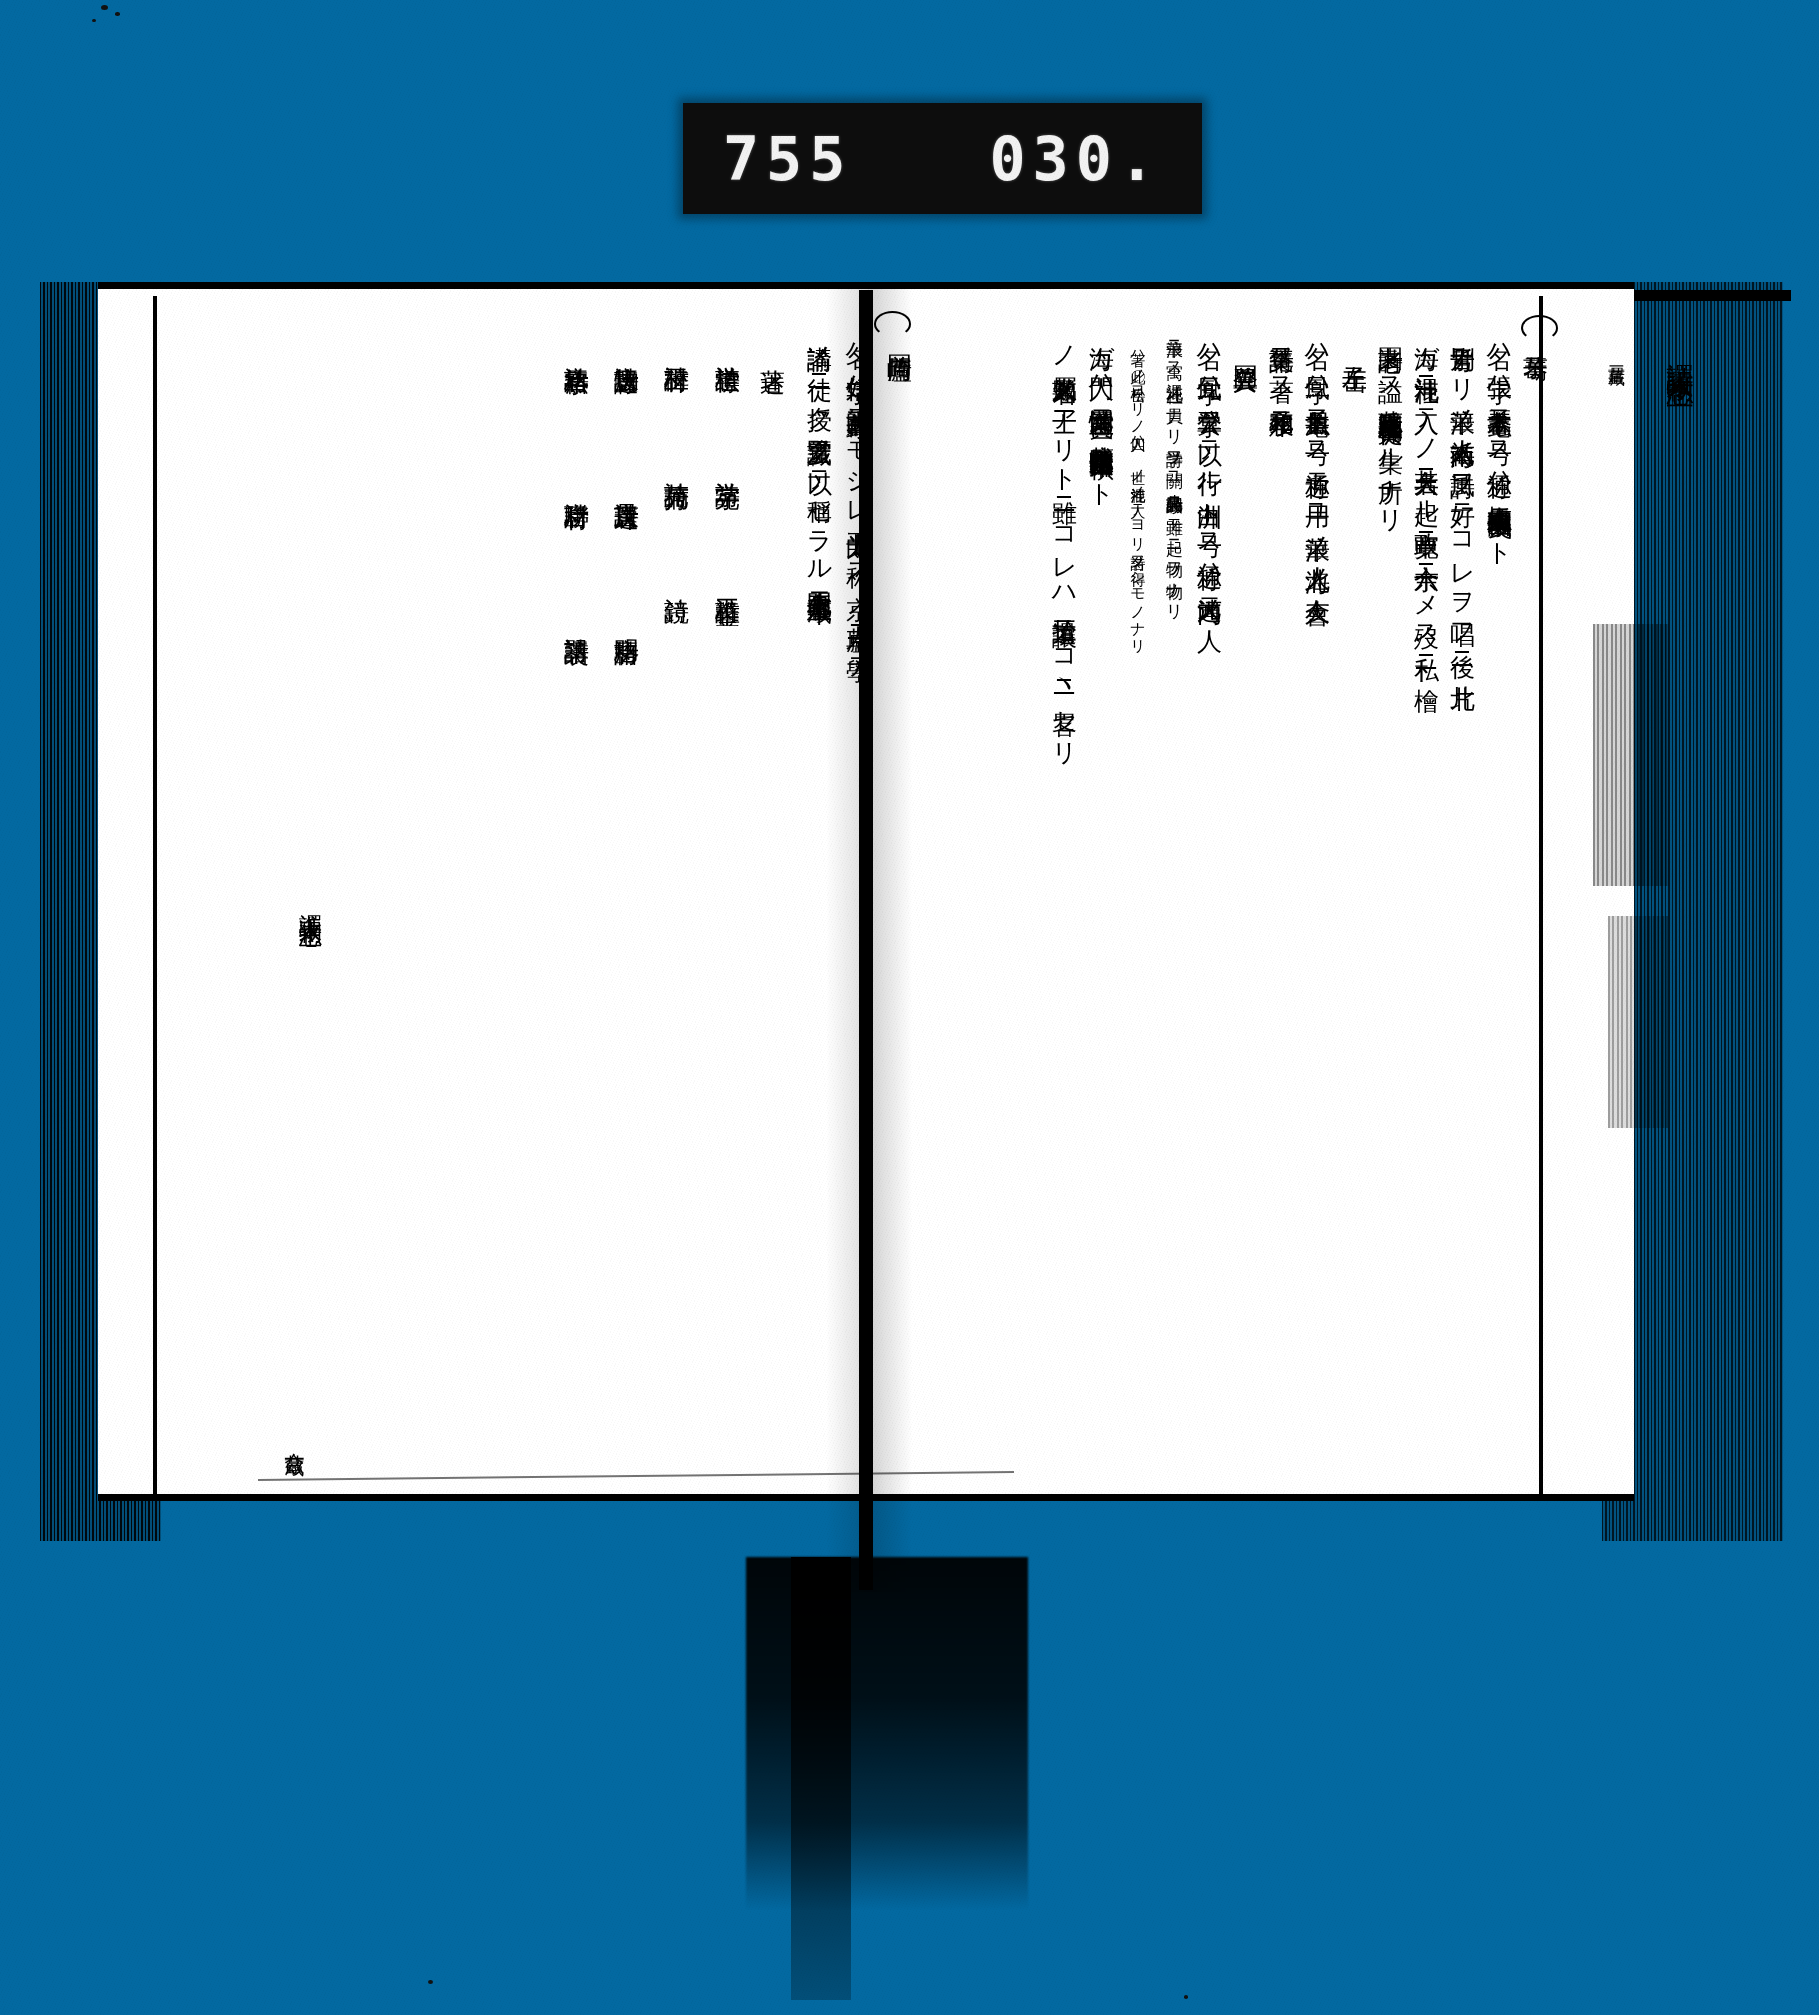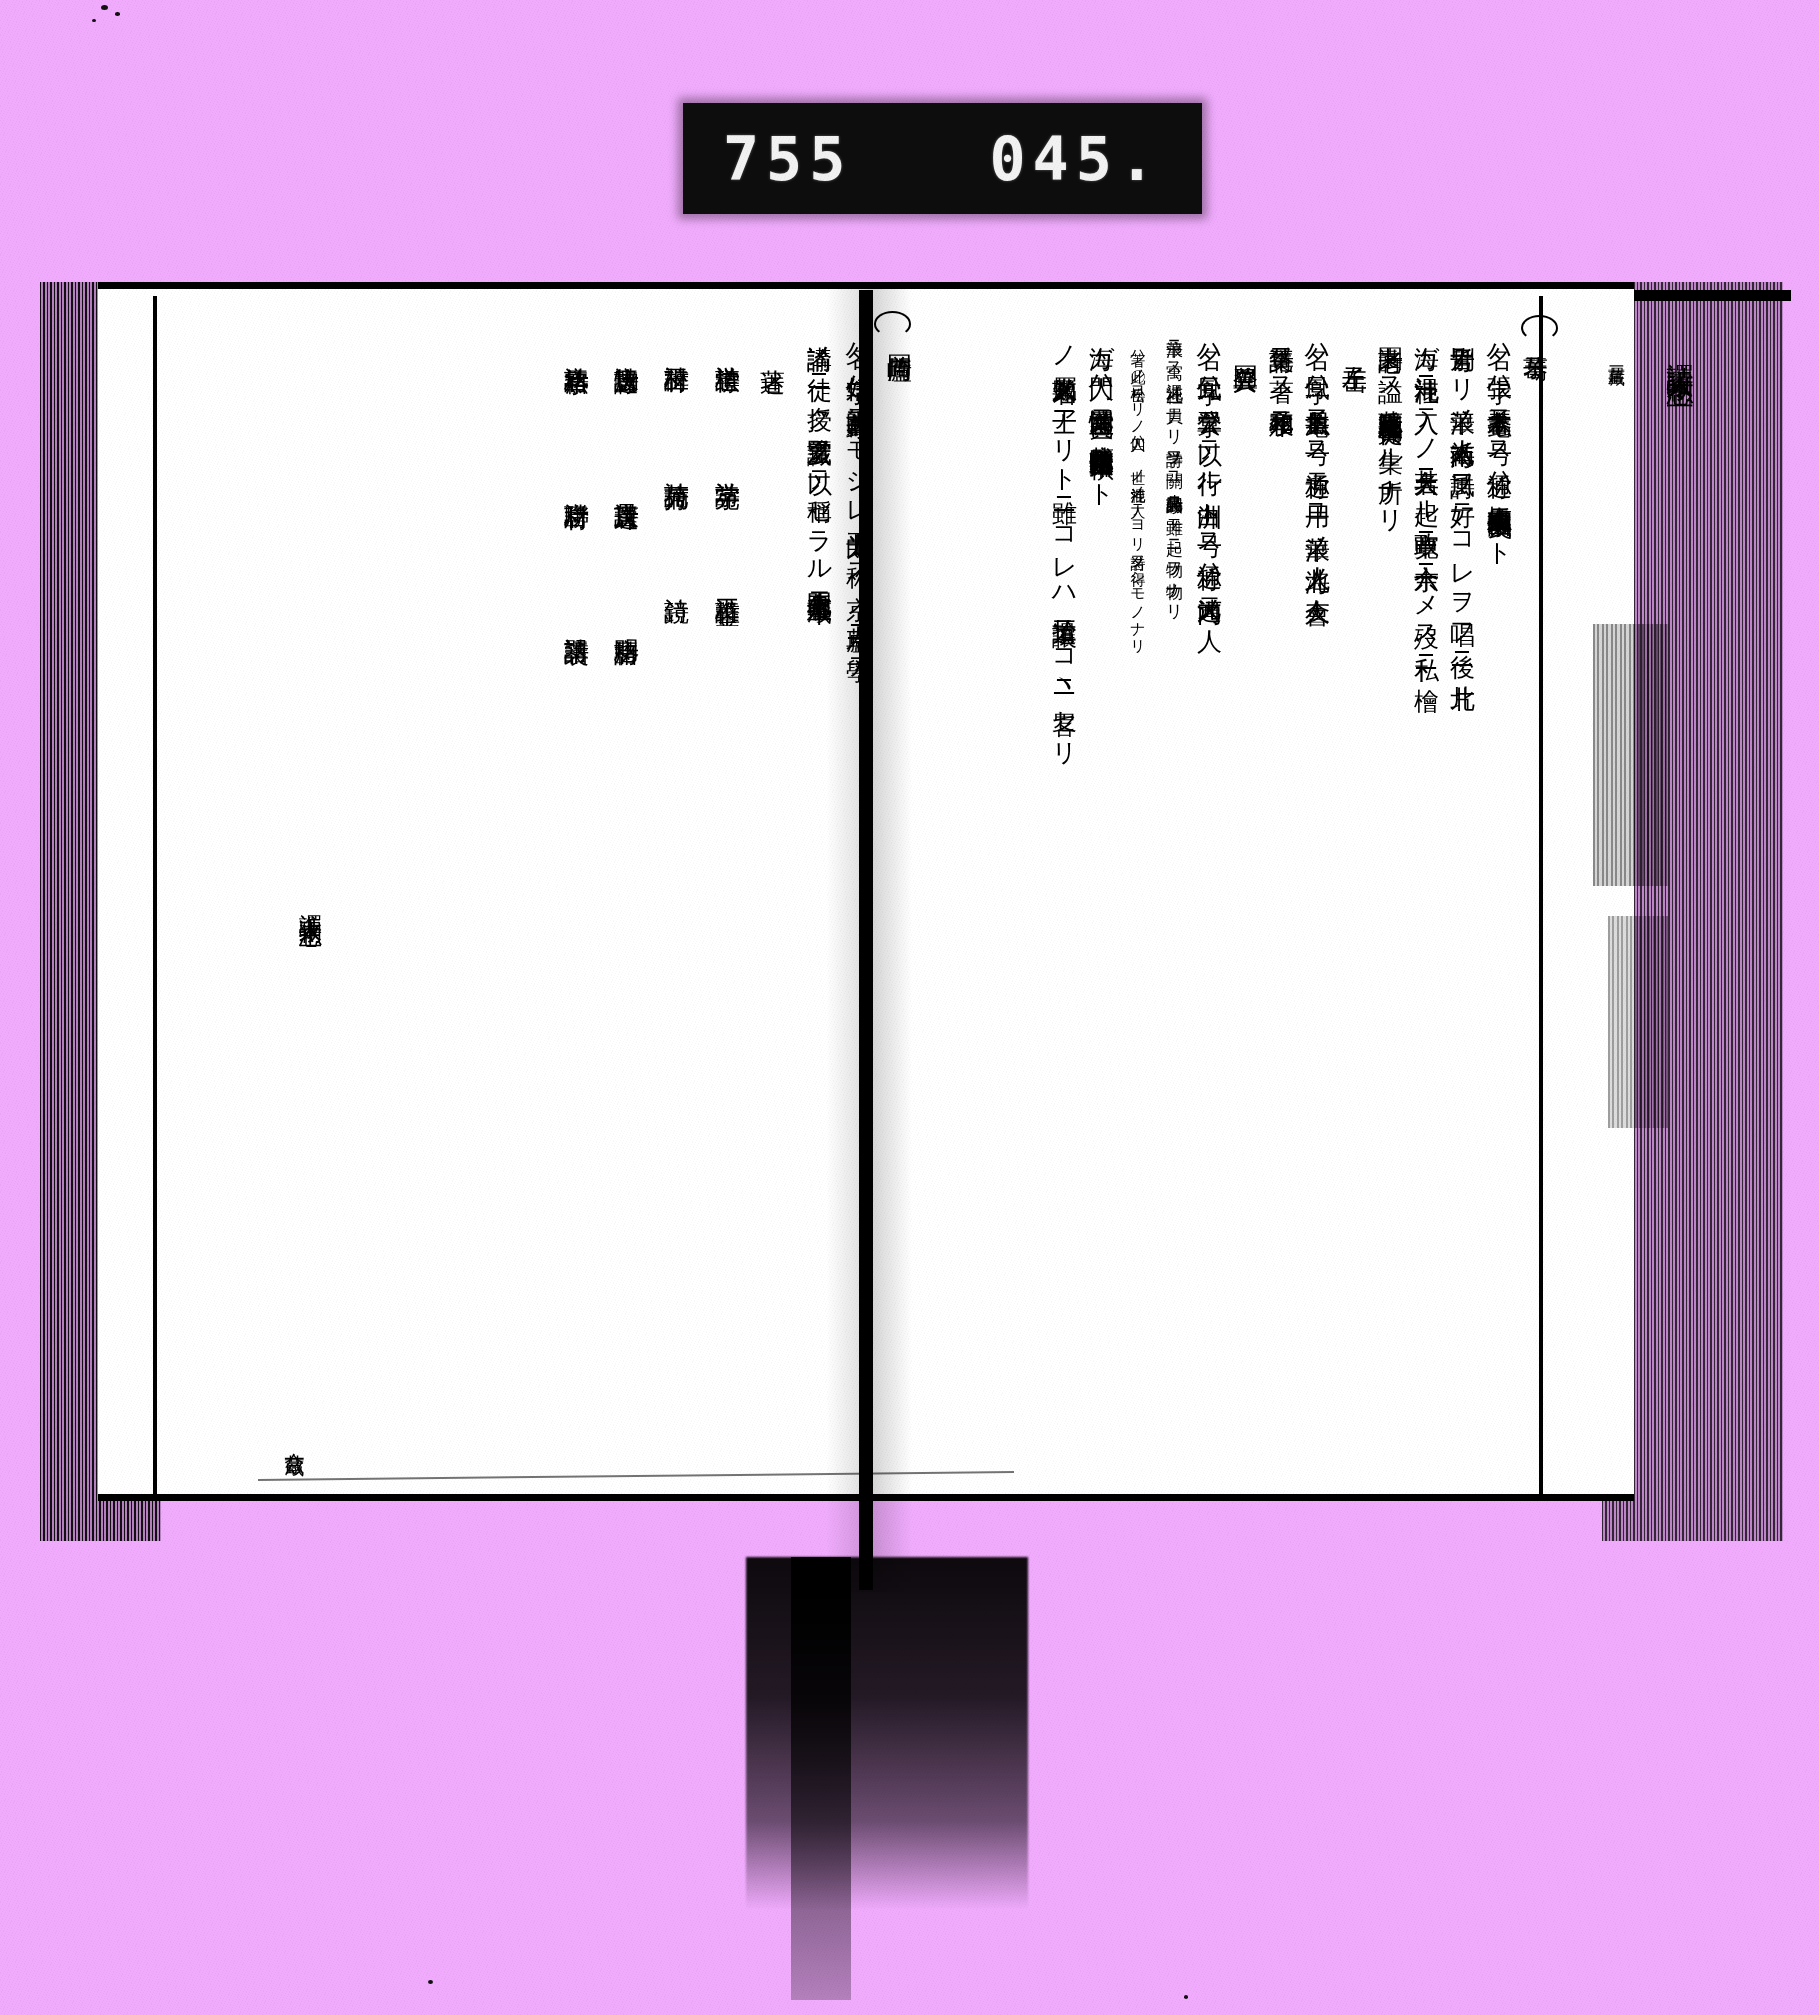--- a/index.html
+++ b/index.html
@@ -12,21 +12,21 @@
     height: 2015px;
     position: relative;
     font-family: "DejaVu Sans", sans-serif;
     overflow: hidden;
   }
 
   
   #film-frame {
     position: absolute;
     inset: 0;
-    background: #f0abfc;
+    background: #0369a1;
     text-align: right;
   }
 
   
   .speck {
     position: absolute;
     background: #111;
     border-radius: 50%;
   }
 
@@ -255,21 +255,21 @@
 
   <div class="speck" style="left:101px;top:5px;width:7px;height:5px;"></div>
   <div class="speck" style="left:115px;top:12px;width:4.5px;height:3.5px;"></div>
   <div class="speck" style="left:92px;top:19px;width:3.5px;height:3px;"></div>
   <div class="speck" style="left:428px;top:1980px;width:5px;height:4px;"></div>
   <div class="speck" style="left:1184px;top:1995px;width:4px;height:3.5px;"></div>
 
   <div id="counter-strip">
     <div class="digits">
       <span>755</span>
-      <span>045.</span>
+      <span>030.</span>
     </div>
   </div>
 
   <div id="book">
     <div class="edge-smear" id="smear-left"></div>
     <div class="edge-smear" id="smear-right"></div>
   </div>
 
   <div id="cradle-bar"></div>
 

